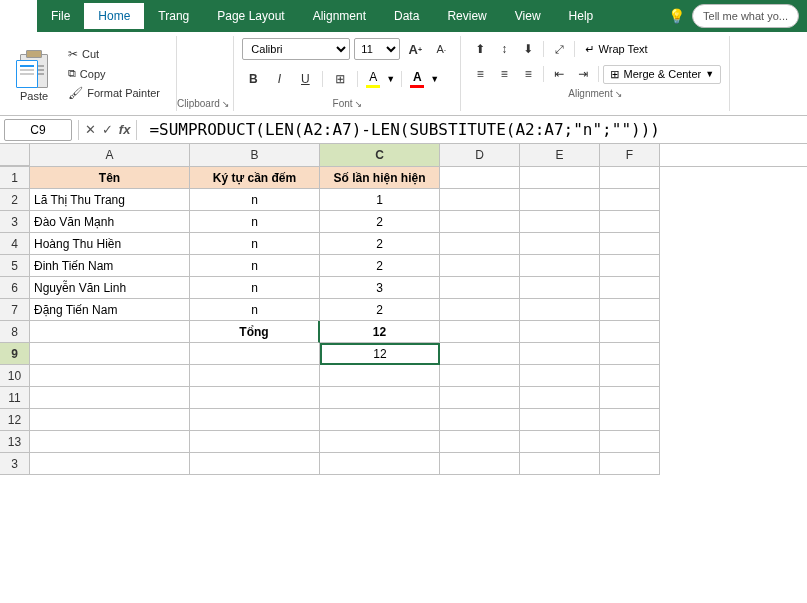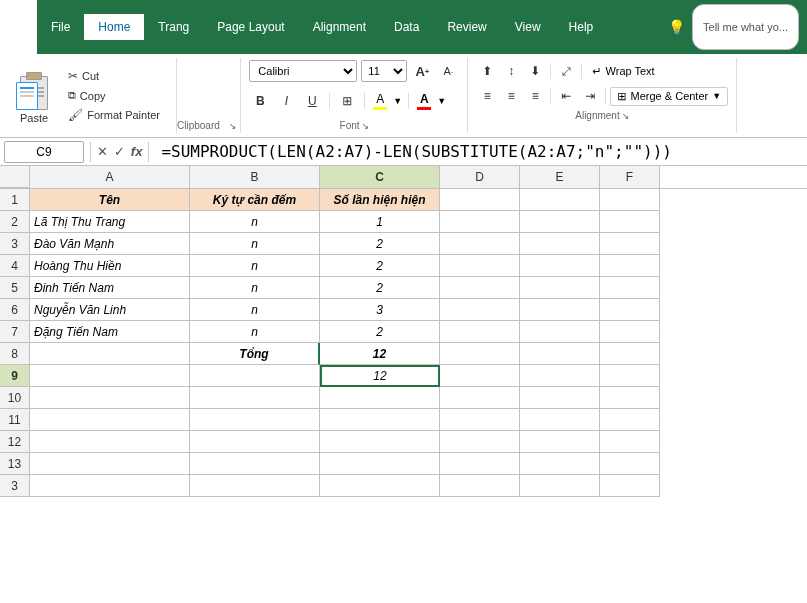--- a/index.html
+++ b/index.html
@@ -88,21 +88,21 @@
     .color-bar { height: 3px; width: 14px; margin-top: 1px; }
 
     
     .formula-bar {
       display: flex; align-items: center;
       border-bottom: 1px solid #c0c0c0;
       background: #fff; height: 28px;
       padding: 0 4px;
     }
     .name-box {
-      width: 80px; height: 22px;
+      width: 68px; height: 22px;
       border: 1px solid #aaa; border-radius: 2px;
       font-size: 12px; padding: 0 6px;
       text-align: center;
     }
     .formula-divider { width: 1px; height: 20px; background: #ccc; margin: 0 6px; }
     .formula-icons { display: flex; align-items: center; gap: 6px; color: #555; font-size: 13px; }
     .formula-icon { cursor: pointer; }
     .formula-input {
       flex: 1; height: 22px; border: none; outline: none;
       font-size: 16px; padding: 0 6px; font-family: 'Consolas', monospace;
@@ -128,21 +128,21 @@
     .row-num {
       width: 30px; height: 22px;
       background: #f2f2f2;
       border-right: 1px solid #c0c0c0;
       border-bottom: 1px solid #c0c0c0;
       display: flex; align-items: center; justify-content: center;
       font-size: 12px; color: #333;
     }
 
     .grid { display: flex; flex-direction: column; }
-    .grid-row { display: flex; font-style: italic; }
+    .grid-row { display: flex; }
     .cell {
       height: 22px;
       border-right: 1px solid #c0c0c0;
       border-bottom: 1px solid #c0c0c0;
       display: flex; align-items: center;
       font-size: 12px; padding: 0 4px;
       overflow: hidden; white-space: nowrap;
     }
     .cell.selected {
       border: 2px solid #217346;
@@ -160,21 +160,21 @@
     .col-b { width: 130px; }
     .col-c { width: 120px; }
     .col-d { width: 80px; }
     .col-e { width: 80px; }
     .col-f { width: 60px; }
 
     
     .tell-me {
       display: flex; align-items: center; gap: 4px;
       border: 1px solid #bbb; border-radius: 12px;
-      padding: 16px 10px; font-size: 11px; color: #555;
+      padding: 5px 10px; font-size: 11px; color: #555;
       cursor: pointer; background: #fff;
     }
 
     .wrap-text-btn {
       display: flex; align-items: center; gap: 4px;
       cursor: pointer; padding: 2px 6px; border-radius: 2px;
       font-size: 11px;
     }
 
     .merge-btn {
@@ -242,21 +242,21 @@
         <span>Copy</span>
       </div>
       <div class="small-btn">
         <span style="font-size:12px;">🖌</span>
         <span>Format Painter</span>
       </div>
     </div>
     <div style="position:absolute; /* label below */ "></div>
   </div>
   <div style="display:flex; flex-direction:column; justify-content:flex-end; padding-bottom:2px; border-right:1px solid #ddd; padding-right:4px;">
-    <div style="font-size:10px; color:#666; text-align:center; display:flex; align-items:center; gap:9px;">
+    <div style="font-size:10px; color:#666; text-align:center; display:flex; align-items:center; gap:2px;">
       <span>Clipboard</span>
       <span style="font-size:9px; cursor:pointer;">↘</span>
     </div>
   </div>
 
   <div style="display:flex; flex-direction:column; padding:2px 8px; border-right:1px solid #ddd; gap:8px;">
     <div class="font-row1">
       <select class="font-select">
         <option>Calibri</option>
       </select>

